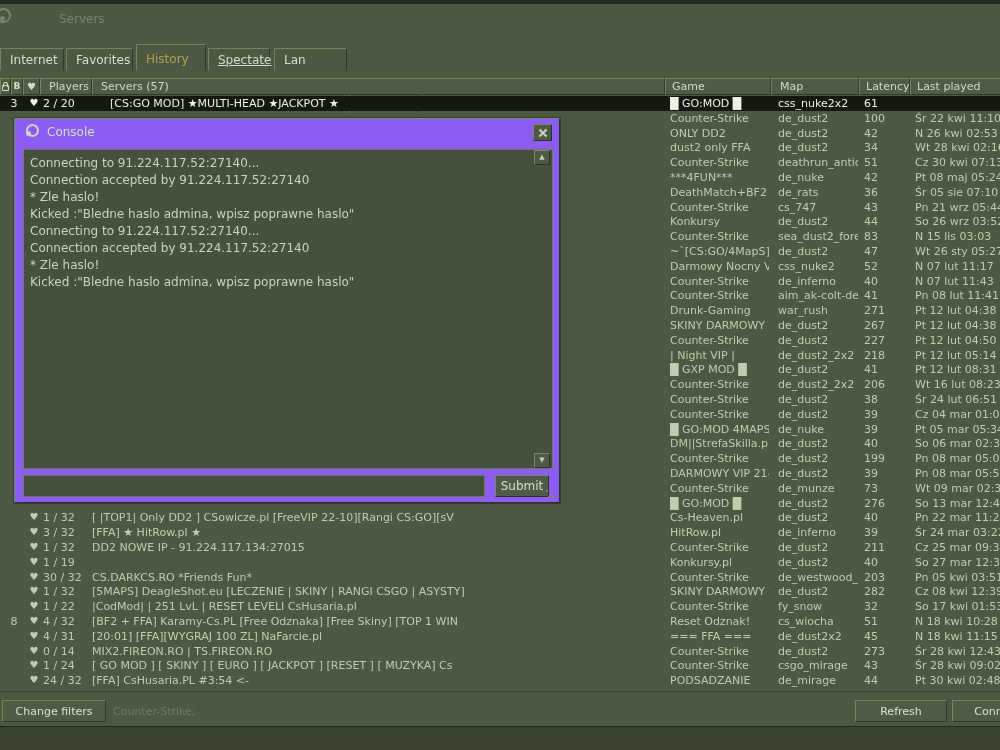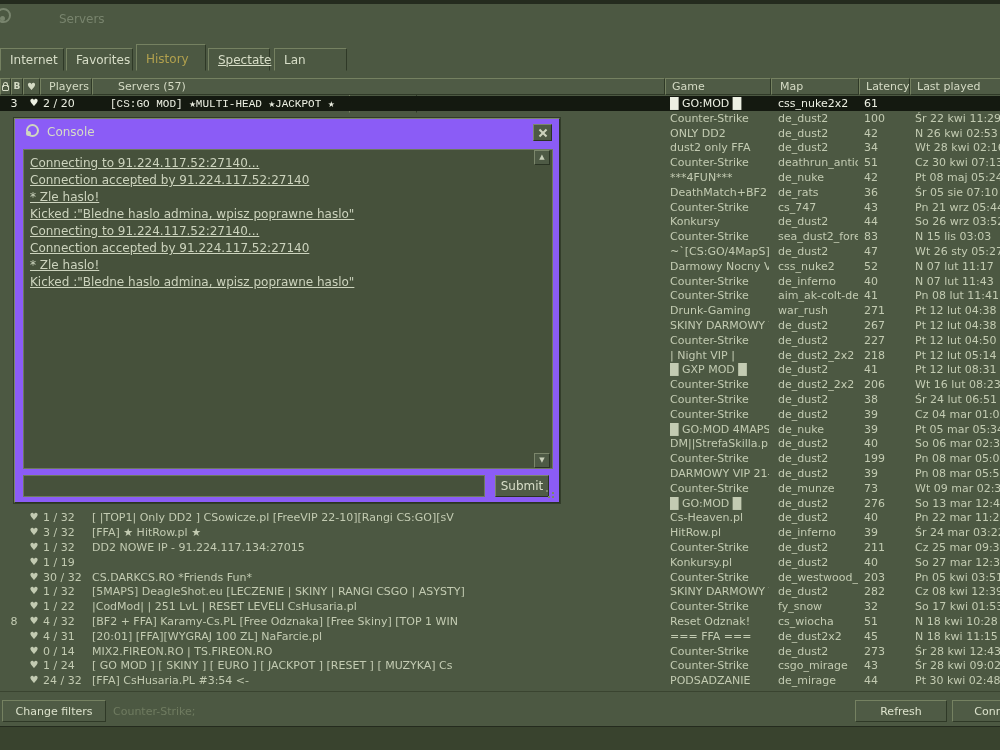--- a/index.html
+++ b/index.html
@@ -57,21 +57,21 @@
   .steam-icon { position:absolute; left:11px; top:5px; width:13px; height:13px; border:2px solid #cfd6c0; border-radius:50%; }
   .steam-icon::after { content:''; position:absolute; left:-2px; top:5px; width:5px; height:5px; background:#cfd6c0; border-radius:50%; }
   .close-btn { position:absolute; right:7px; top:5px; width:19px; height:17px; background:#4e5a45;
                border:1px solid; border-color:#7b866b #2a3323 #2a3323 #7b866b; cursor:default; }
   .close-btn i { position:absolute; left:4px; top:7px; width:10px; height:2px; background:#ccd3bd; }
   .close-btn i:first-child { transform:rotate(45deg); }
   .close-btn i:last-child { transform:rotate(-45deg); }
 
   .console-text { position:absolute; left:8px; top:30px; width:530px; height:320px;
                   background:#46513b; border:1px solid #6e7a5e; font-size:12px; color:#ccd3bd;
-                  padding:5px 24px 5px 6px; overflow:hidden;text-decoration:underline; }
+                  padding:5px 24px 5px 6px; overflow:hidden; }
   .console-line { line-height:17px; white-space:nowrap; }
 
   .vscroll { position:absolute; right:1px; top:1px; width:16px; height:318px; background:#46513b; }
   .sbtn { position:absolute; left:0; width:16px; height:15px; background:#4e5a45;
           border:1px solid; border-color:#7b866b #2a3323 #2a3323 #7b866b;
           color:#c8cfb9; font-size:7px; text-align:center; line-height:13px; cursor:default; }
   .sbtn.up { top:0; } .sbtn.down { bottom:0; }
 
   .console-input { position:absolute; left:8px; top:356px; width:462px; height:22px;
                    background:#46513b; border:1px solid #6e7a5e; color:#ccd3bd;
@@ -110,47 +110,47 @@
     <div class="tab" style="left: 208px; width: 62px; text-decoration: underline;"><span>Spectate</span></div>
     <div class="tab" style="left: 274px; width: 73px;"><span>Lan</span></div>
     <div class="tab" style="left: 349px; width: 68px; margin-top: 42px;"><span>Friends</span></div>
   </div>
 
 <div class="colhead">
   <div class="hcell icon-cell" style="left:0;width:11px"><span class="mini-lock"></span></div>
   <div class="hcell icon-cell" style="left:11px;width:12px"><span class="b-glyph">B</span></div>
   <div class="hcell icon-cell" style="left:23px;width:17px"><span class="heart-glyph">♥</span></div>
   <div class="hcell" style="left:40px;width:52px">Players</div>
-  <div class="hcell" style="left:92px;width:573px;padding-left:25px">Servers (57)</div>
+  <div class="hcell" style="left:92px;width:573px;padding-left:8px">Servers (57)</div>
   <div class="hcell" style="left:665px;width:106px;padding-left:6px">Game</div>
   <div class="hcell" style="left:771px;width:88px;padding-left:8px">Map</div>
   <div class="hcell" style="left:859px;width:51px;padding-left:6px">Latency</div>
   <div class="hcell" style="left:910px;width:100px;padding-left:6px">Last played</div>
 </div>
 
 <div class="list">
     <div class="srow selected" style="top: 1px;">
     <span class="c-bots">3</span>
     <span class="c-sec">♥</span>
     <span class="c-players">2 / 20</span>
-    <span class="c-name" style="padding-left: 18px; font-family: Liberation Mono, monospace;">[CS:GO MOD] ★MULTI-HEAD ★JACKPOT ★</span>
+    <span class="c-name" style="padding-left: 18px;">[CS:GO MOD] ★MULTI-HEAD ★JACKPOT ★</span>
     <span class="c-game">█ GO:MOD █</span>
     <span class="c-map">css_nuke2x2</span>
     <span class="c-lat">61</span>
     <span class="c-last"></span>
   </div>
     <div class="srow" style="top: 15.8px;">
     <span class="c-bots"></span>
     <span class="c-sec"></span>
     <span class="c-players"></span>
     <span class="c-name"></span>
     <span class="c-game">Counter-Strike</span>
     <span class="c-map">de_dust2</span>
     <span class="c-lat">100</span>
-    <span class="c-last">Śr 22 kwi 11:29</span>
+    <span class="c-last">Śr 22 kwi 11:10</span>
   </div>
     <div class="srow" style="top: 30.6px;">
     <span class="c-bots"></span>
     <span class="c-sec"></span>
     <span class="c-players"></span>
     <span class="c-name"></span>
     <span class="c-game">ONLY DD2</span>
     <span class="c-map">de_dust2</span>
     <span class="c-lat">42</span>
     <span class="c-last">N 26 kwi 02:53</span>

